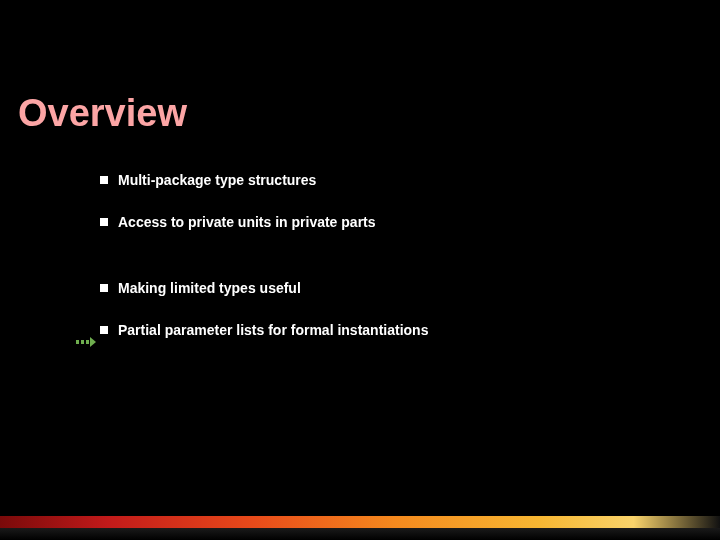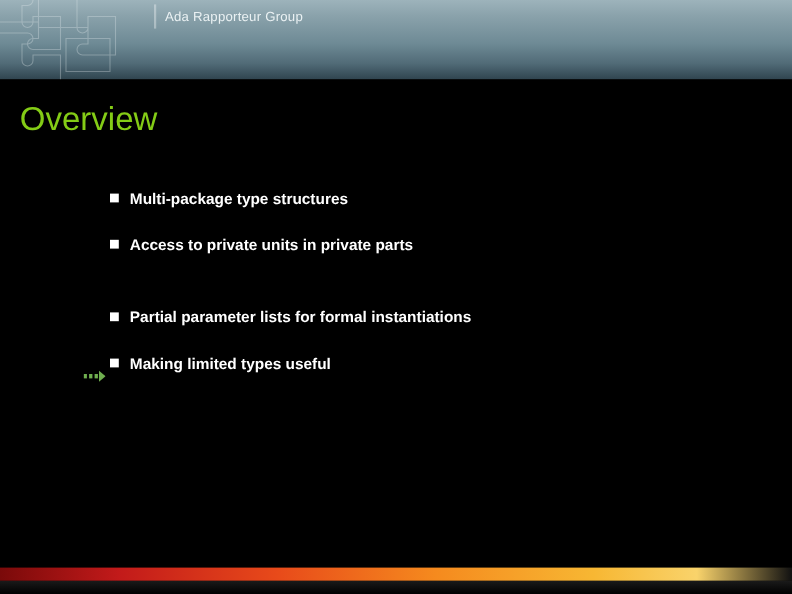--- a/index.html
+++ b/index.html
@@ -49,23 +49,23 @@
     top: 8px;
     left: 150px;
     font-size: 12px;
     color: #eaf1f3;
     letter-spacing: 0.2px;
   }
   .title {
     position: absolute;
     top: 92px;
     left: 18px;
-    font-size: 30px;
-    font-weight: 400;
-    color: #84cc16;
+    font-size: 38px;
+    font-weight: 700;
+    color: #fca5a5;
   }
   .bullets {
     position: absolute;
     top: 172px;
     left: 100px;
     width: 560px;
   }
   .bullet {
     color: #fff;
     font-size: 14px;
@@ -114,51 +114,39 @@
     width: 720px;
     height: 12px;
     background: linear-gradient(180deg, #1a1a1a 0%, #000 100%);
   }
 </style>
 </head>
 <body>
 
 <div class="slide">
 
-  <div class="header-bg">
-    <svg class="puzzle" viewBox="0 0 180 90">
-      <g fill="none" stroke="#e6edef" stroke-width="1" opacity="0.9">
-        <path d="M5,5 h30 a5,5 0 0 1 0,10 h-5 v15 a5,5 0 0 0 10,0 v-5 h25 v30 h-25 a5,5 0 0 1 0,-10 h5 v-15 h-40 z"></path>
-        <path d="M45,5 h35 v30 a5,5 0 0 0 10,0 v-10 h25 v35 h-30 a5,5 0 0 1 0,-10 h5 v-15 h-45 z"></path>
-        <path d="M5,40 h30 a5,5 0 0 1 0,10 h-5 v15 a5,5 0 0 0 10,0 v-5 h25 v25 h-60 z"></path>
-        <path d="M70,45 h40 v30 h-40 z"></path>
-      </g>
-    </svg>
-    <div class="header-divider"></div>
-    <div class="header-label">Ada Rapporteur Group</div>
-  </div>
 
   <div class="title">Overview</div>
 
   <div class="bullets">
     <div class="bullet">
       <span class="sq"></span>
       <span>Multi-package type structures</span>
     </div>
     <div class="bullet gap-after">
       <span class="sq"></span>
       <span>Access to private units in private parts</span>
     </div>
     <div class="bullet">
       <span class="sq"></span>
-      <span>Partial parameter lists for formal instantiations</span>
+      <span>Making limited types useful</span>
     </div>
     <div class="bullet">
       <span class="sq"></span>
-      <span>Making limited types useful</span>
+      <span>Partial parameter lists for formal instantiations</span>
     </div>
   </div>
 
   <svg class="highlight-arrow" viewBox="0 0 20 14">
     <rect x="0" y="5" width="3" height="4" fill="#6fae4f"></rect>
     <rect x="5" y="5" width="3" height="4" fill="#6fae4f"></rect>
     <rect x="10" y="5" width="3" height="4" fill="#6fae4f"></rect>
     <path d="M14,2 L20,7 L14,12 Z" fill="#6fae4f"></path>
   </svg>
 

